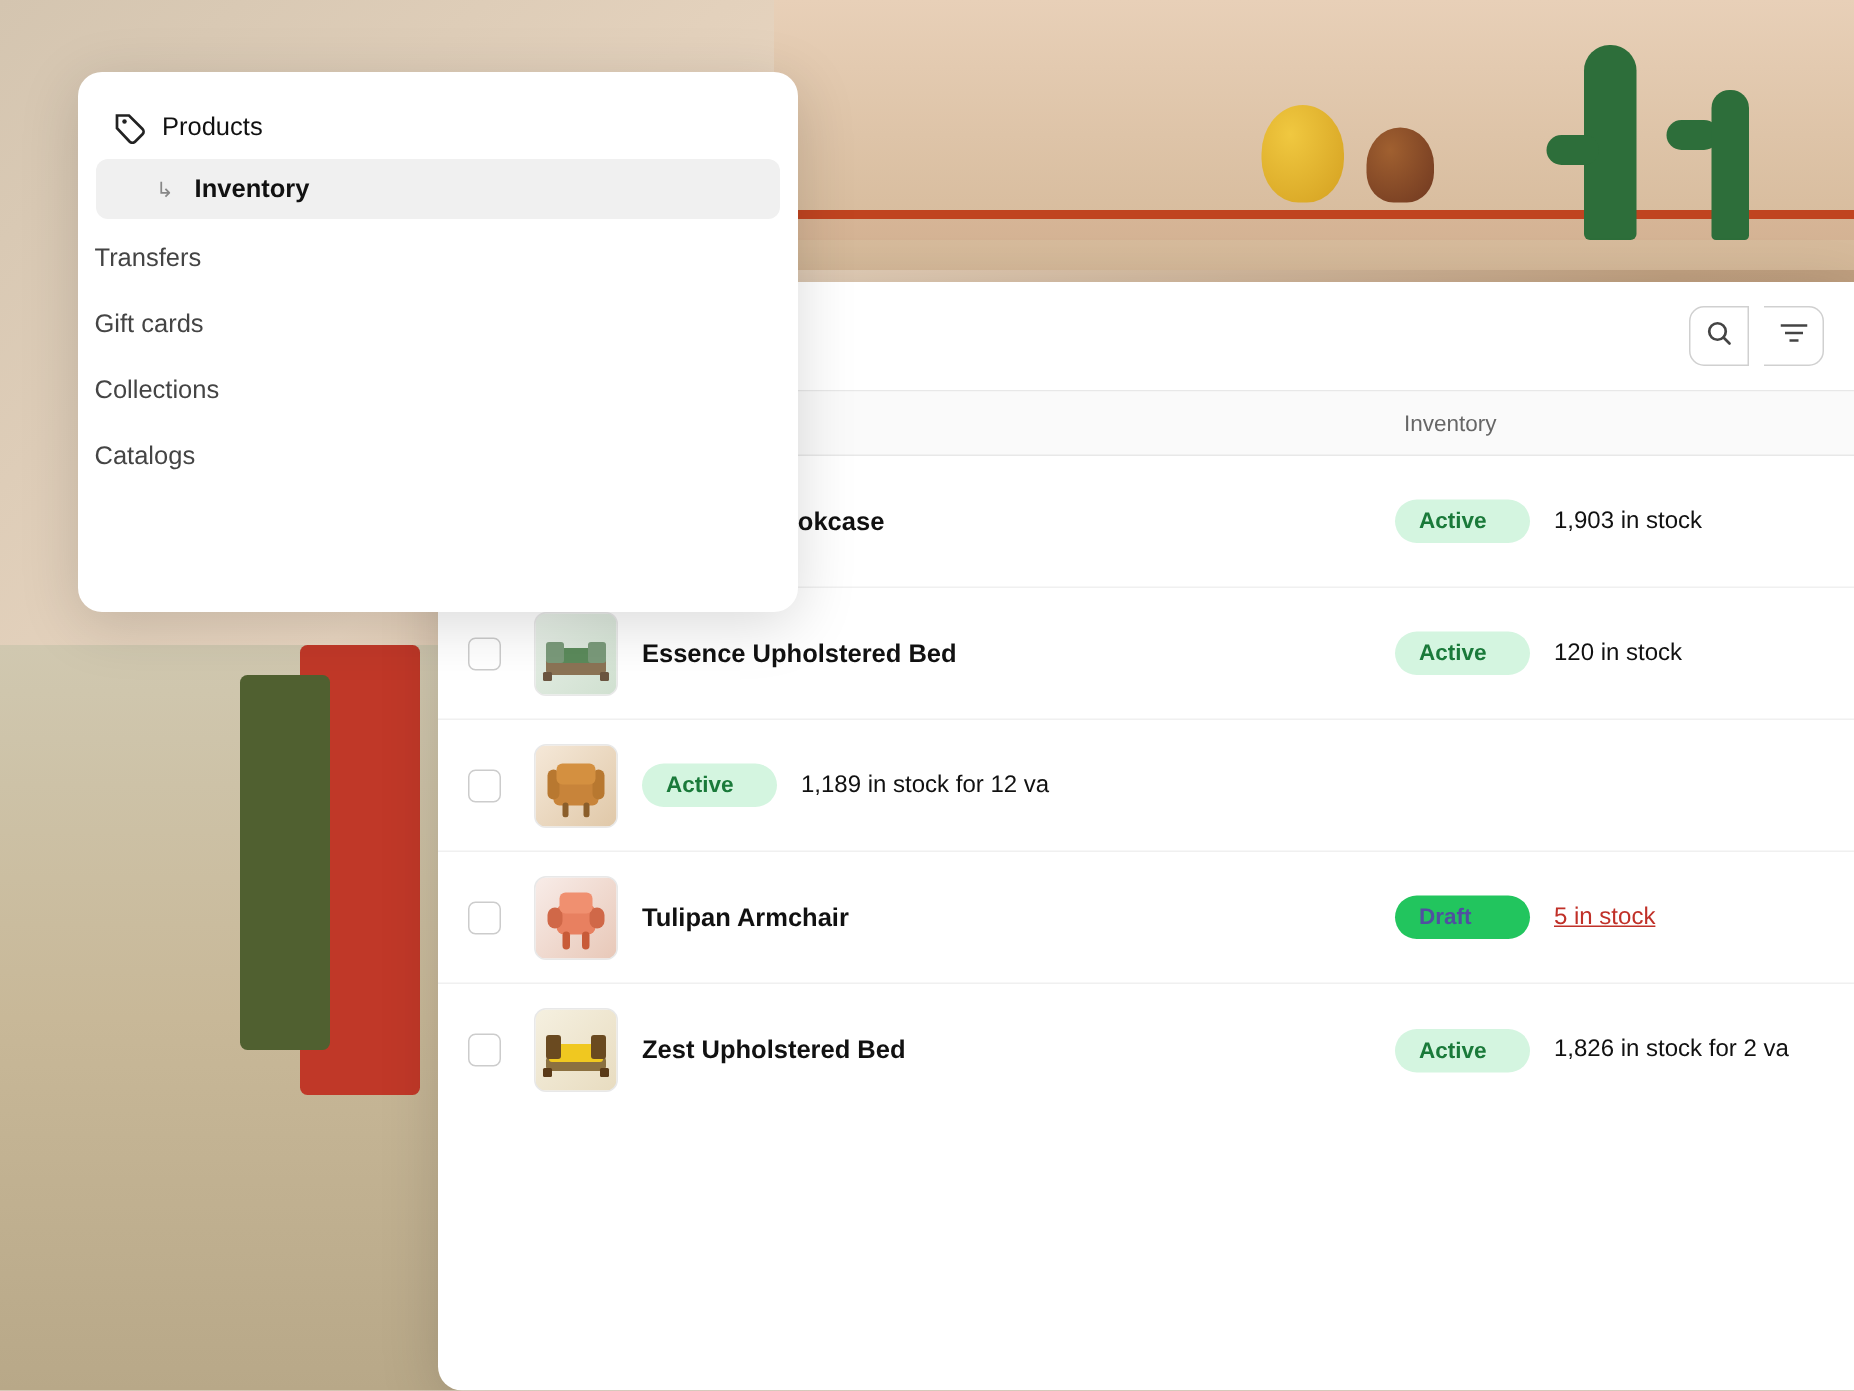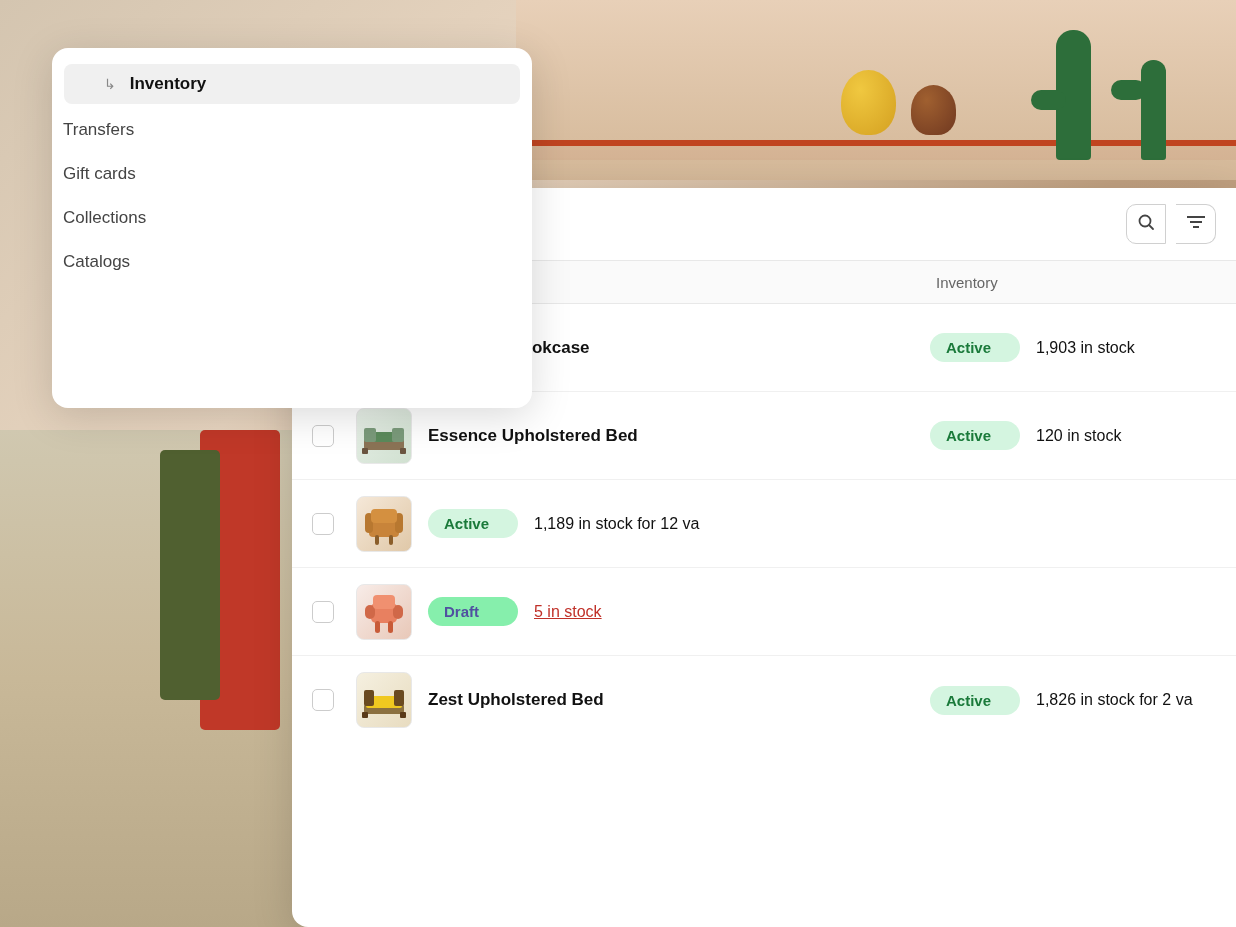--- a/index.html
+++ b/index.html
@@ -362,21 +362,21 @@
       font-weight: 600;
       flex-shrink: 0;
       width: 90px;
       text-align: left;
     }
     .badge-active {
       background: #d4f5e0;
       color: #1a7a3a;
     }
     .badge-draft {
-      background: #86efac;
+      background: #22c55e;
       color: #5050a0;
     }
 
     .stock-text {
       font-size: 16px;
       color: #111;
       width: 180px;
       flex-shrink: 0;
     }
     .stock-text.low {
@@ -431,20 +431,29 @@
 </div>
 
 <div class="lower-bg"></div>
 <div class="clothing-area">
   <div class="cloth-red"></div>
   <div class="cloth-green"></div>
 </div>
 
 <div class="sidebar-panel">
 
+  <div class="nav-products-row">
+    <span class="tag-icon">
+      <svg width="22" height="22" viewBox="0 0 22 22" fill="none">
+        <path d="M3 3h7l9 9a2.5 2.5 0 010 3.5l-5 5a2.5 2.5 0 01-3.5 0L2 11.5V3h1z" stroke="#222" stroke-width="1.8" fill="none"></path>
+        <circle cx="7" cy="7" r="1.5" fill="#222"></circle>
+      </svg>
+    </span>
+    <span class="nav-products-label">Products</span>
+  </div>
 
   <div class="nav-inventory-row">
     <span class="nav-arrow-icon">↳</span>
     <span class="nav-inventory-label">Inventory</span>
   </div>
 
   <div class="nav-item">Transfers</div>
 
   <div class="nav-item">Gift cards</div>
 
@@ -556,20 +565,21 @@
     <div class="product-thumb thumb-armchair">
       <svg width="46" height="46" viewBox="0 0 46 46" fill="none">
         <rect x="10" y="14" width="26" height="20" rx="5" fill="#E88060"></rect>
         <rect x="4" y="16" width="10" height="14" rx="5" fill="#D06848"></rect>
         <rect x="32" y="16" width="10" height="14" rx="5" fill="#D06848"></rect>
         <rect x="12" y="6" width="22" height="14" rx="4" fill="#F09070"></rect>
         <rect x="14" y="32" width="5" height="12" rx="2.5" fill="#C85B38"></rect>
         <rect x="27" y="32" width="5" height="12" rx="2.5" fill="#C85B38"></rect>
       </svg>
     </div>
+    <div class="product-name">Tulipan Armchair</div>
     <div class="badge badge-draft">Draft</div>
     <div class="stock-text low">5 in stock</div>
   </div>
 
   <div class="table-row">
     <div class="col-checkbox">
       <div class="checkbox"></div>
     </div>
     <div class="product-thumb thumb-zest">
       <svg width="48" height="36" viewBox="0 0 48 36" fill="none">

